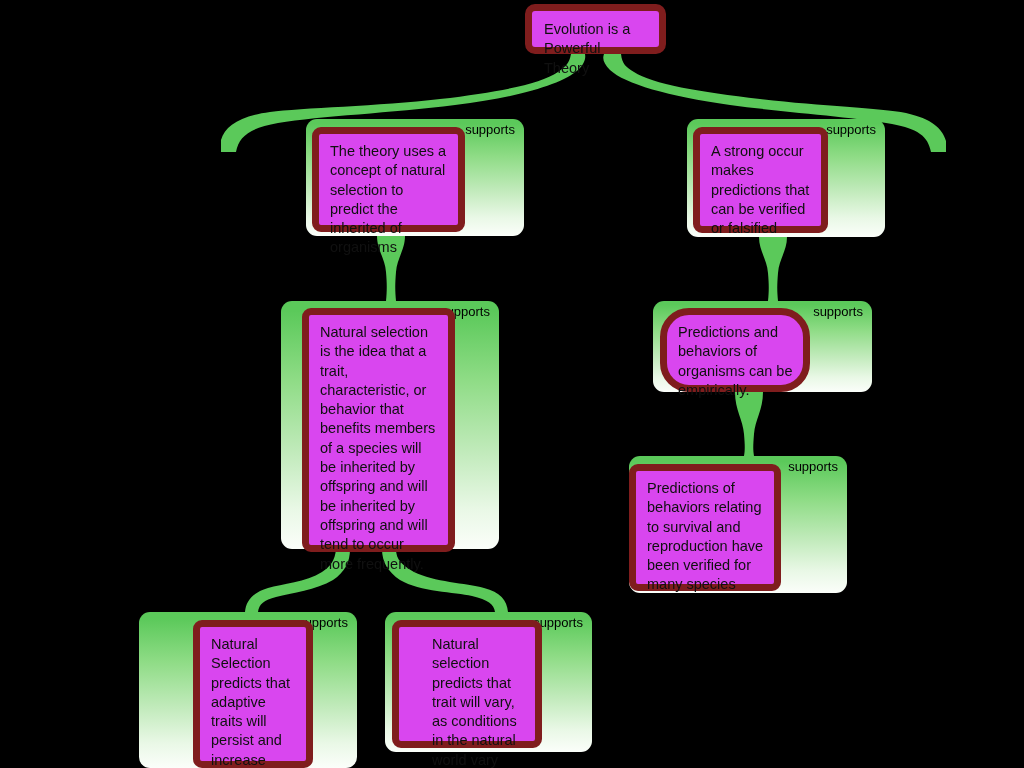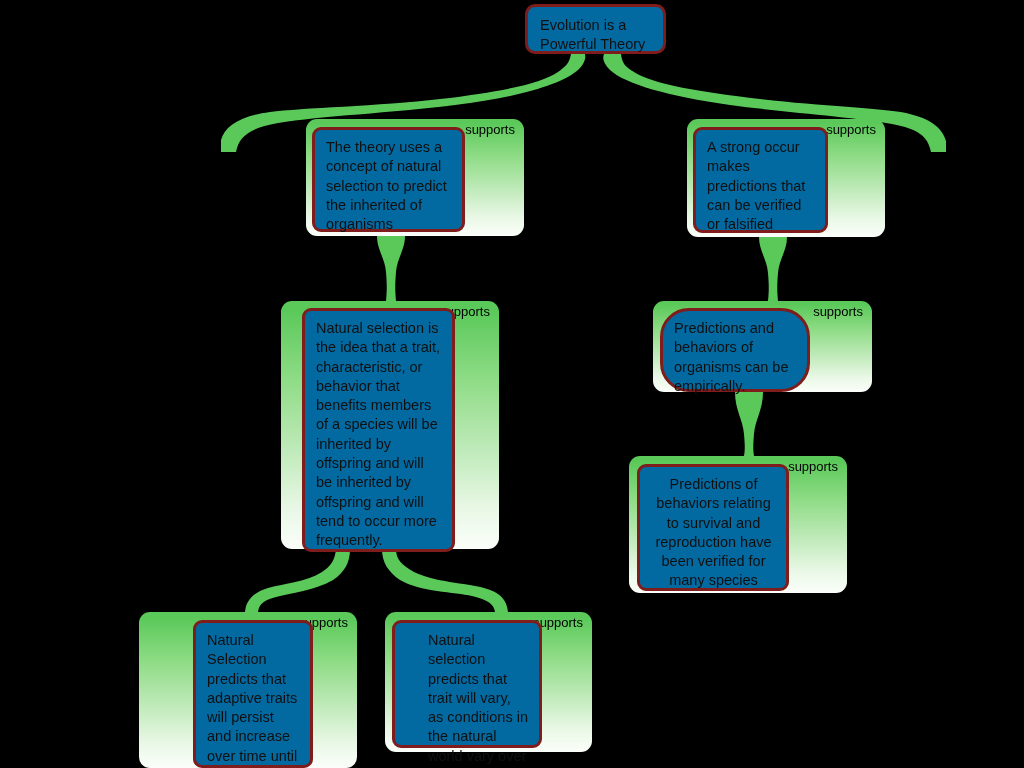--- a/index.html
+++ b/index.html
@@ -45,22 +45,22 @@
     right: 9px;
     font-size: 13px;
     line-height: 13px;
     color: #000000;
     white-space: nowrap;
     font-family: "Liberation Sans", sans-serif;
   }
   
   .claim {
     position: absolute;
-    background: #0369a1;
-    border: 3px solid #7f1d1d;
+    background: #d946ef;
+    border: 7px solid #7f1d1d;
     border-radius: 9px;
     box-sizing: border-box;
     padding: 8px 10px 6px 11px;
     font-size: 14.5px;
     line-height: 19.3px;
     color: #101010;
     font-family: "Liberation Sans", sans-serif;
   }
   .claim.root {
     border-radius: 10px;
@@ -184,21 +184,21 @@
     </div>
     <div class="claim" style="left:7px; top:7px; width:150px; height:84px;border-radius:29px;">
       <span>Predictions and behaviors of organisms can be empirically.</span>
     </div>
   </div>
 
   <div class="node" style="left:629px; top:456px; width:218px; height:137px;">
     <div class="card" style="width:218px; height:137px;">
       <span class="support-label">supports</span>
     </div>
-    <div class="claim" style="left:8px; top:8px; width:152px; height:127px;text-align:center;">
+    <div class="claim" style="left:0; top:8px; width:152px; height:127px;">
       <span>Predictions of behaviors relating to survival and reproduction have been verified for many species</span>
     </div>
   </div>
 
   <div class="node" style="left:139px; top:612px; width:218px; height:156px;">
     <div class="card" style="width:218px; height:156px;">
       <span class="support-label">supports</span>
     </div>
     <div class="claim" style="left:8px; top:8px; width:120px; height:148px;margin-left:46px;">
       <span>Natural Selection predicts that adaptive traits will persist and increase over time until conditions change</span>

